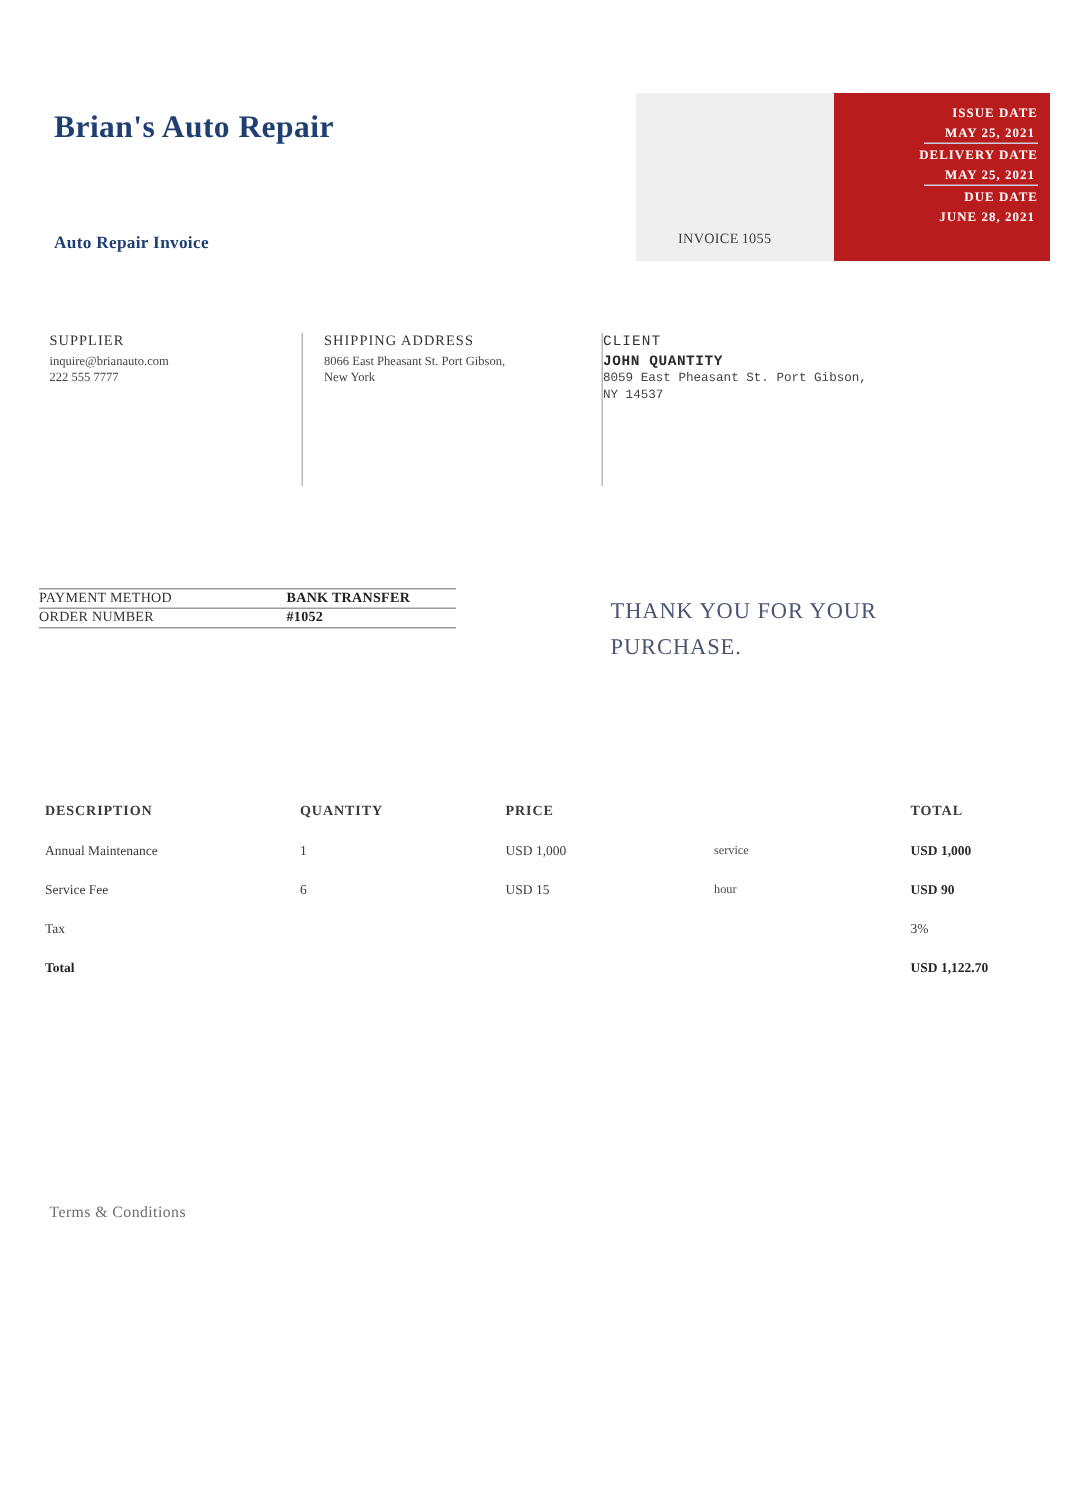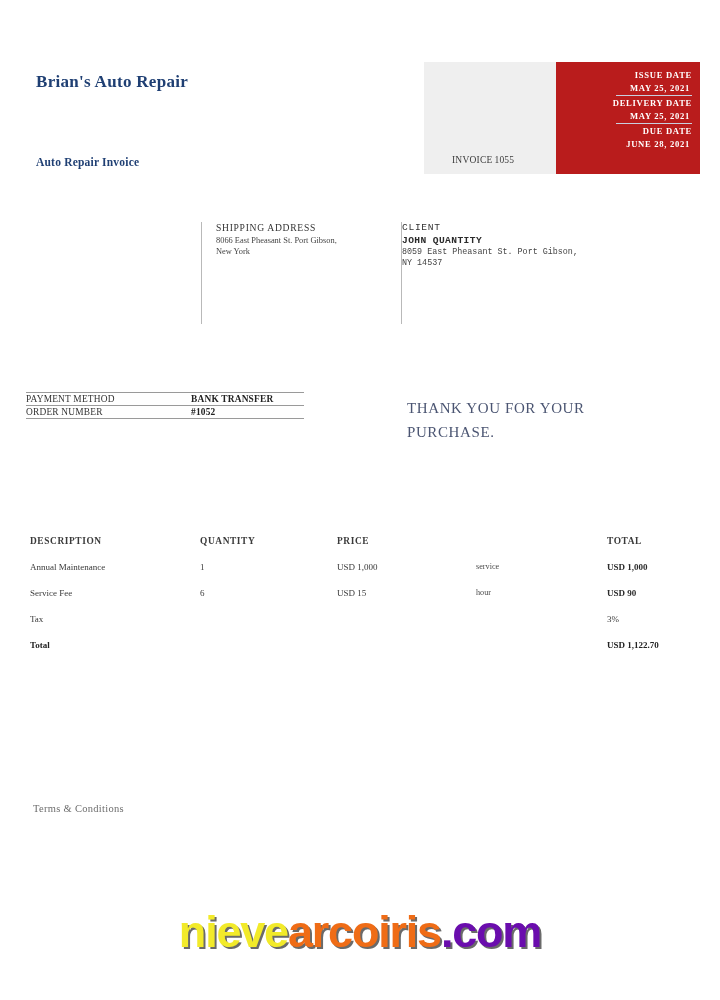--- a/index.html
+++ b/index.html
@@ -22,21 +22,21 @@
     width: 720px;
     height: 1000px;
     background: #ffffff;
   }
 
   
   .brand {
     position: absolute;
     left: 36px;
     top: 72px;
-    font-size: 17px;
+    font-size: 21px;
     font-weight: bold;
     letter-spacing: 0.3px;
     color: #1f3f73;
     font-family: "Liberation Serif", "DejaVu Serif", serif;
   }
   .invoice-kind {
     position: absolute;
     left: 36px;
     top: 156px;
     font-size: 11.5px;
@@ -260,20 +260,25 @@
       <div class="dk-label">DELIVERY DATE</div>
       <div class="dk-value">MAY 25, 2021</div>
     </div>
     <div class="dk-row">
       <div class="dk-label">DUE DATE</div>
       <div class="dk-value last">JUNE 28, 2021</div>
     </div>
   </div>
 
   <div class="parties">
+    <div class="party supplier">
+      <div class="party-title">SUPPLIER</div>
+      <div class="party-line">inquire@brianauto.com</div>
+      <div class="party-line">222 555 7777</div>
+    </div>
     <div class="party shipping">
       <div class="party-title">SHIPPING ADDRESS</div>
       <div class="party-line">8066 East Pheasant St. Port Gibson,</div>
       <div class="party-line">New York</div>
     </div>
     <div class="party client">
       <div class="party-title">CLIENT</div>
       <div class="party-strong">JOHN QUANTITY</div>
       <div class="party-line">8059 East Pheasant St. Port Gibson,</div>
       <div class="party-line">NY 14537</div>
@@ -324,15 +329,14 @@
     </div>
 
     <div class="it-row bold">
       <div class="c c-desc">Total</div>
       <div class="c c-total">USD 1,122.70</div>
     </div>
   </div>
 
   <div class="terms-title">Terms &amp; Conditions</div>
 
-  <div class="watermark"><span class="wm-a">nieve</span><span class="wm-b">arcoiris</span><span class="wm-c">.com</span></div>
 
 </div>
 
 </body></html>

